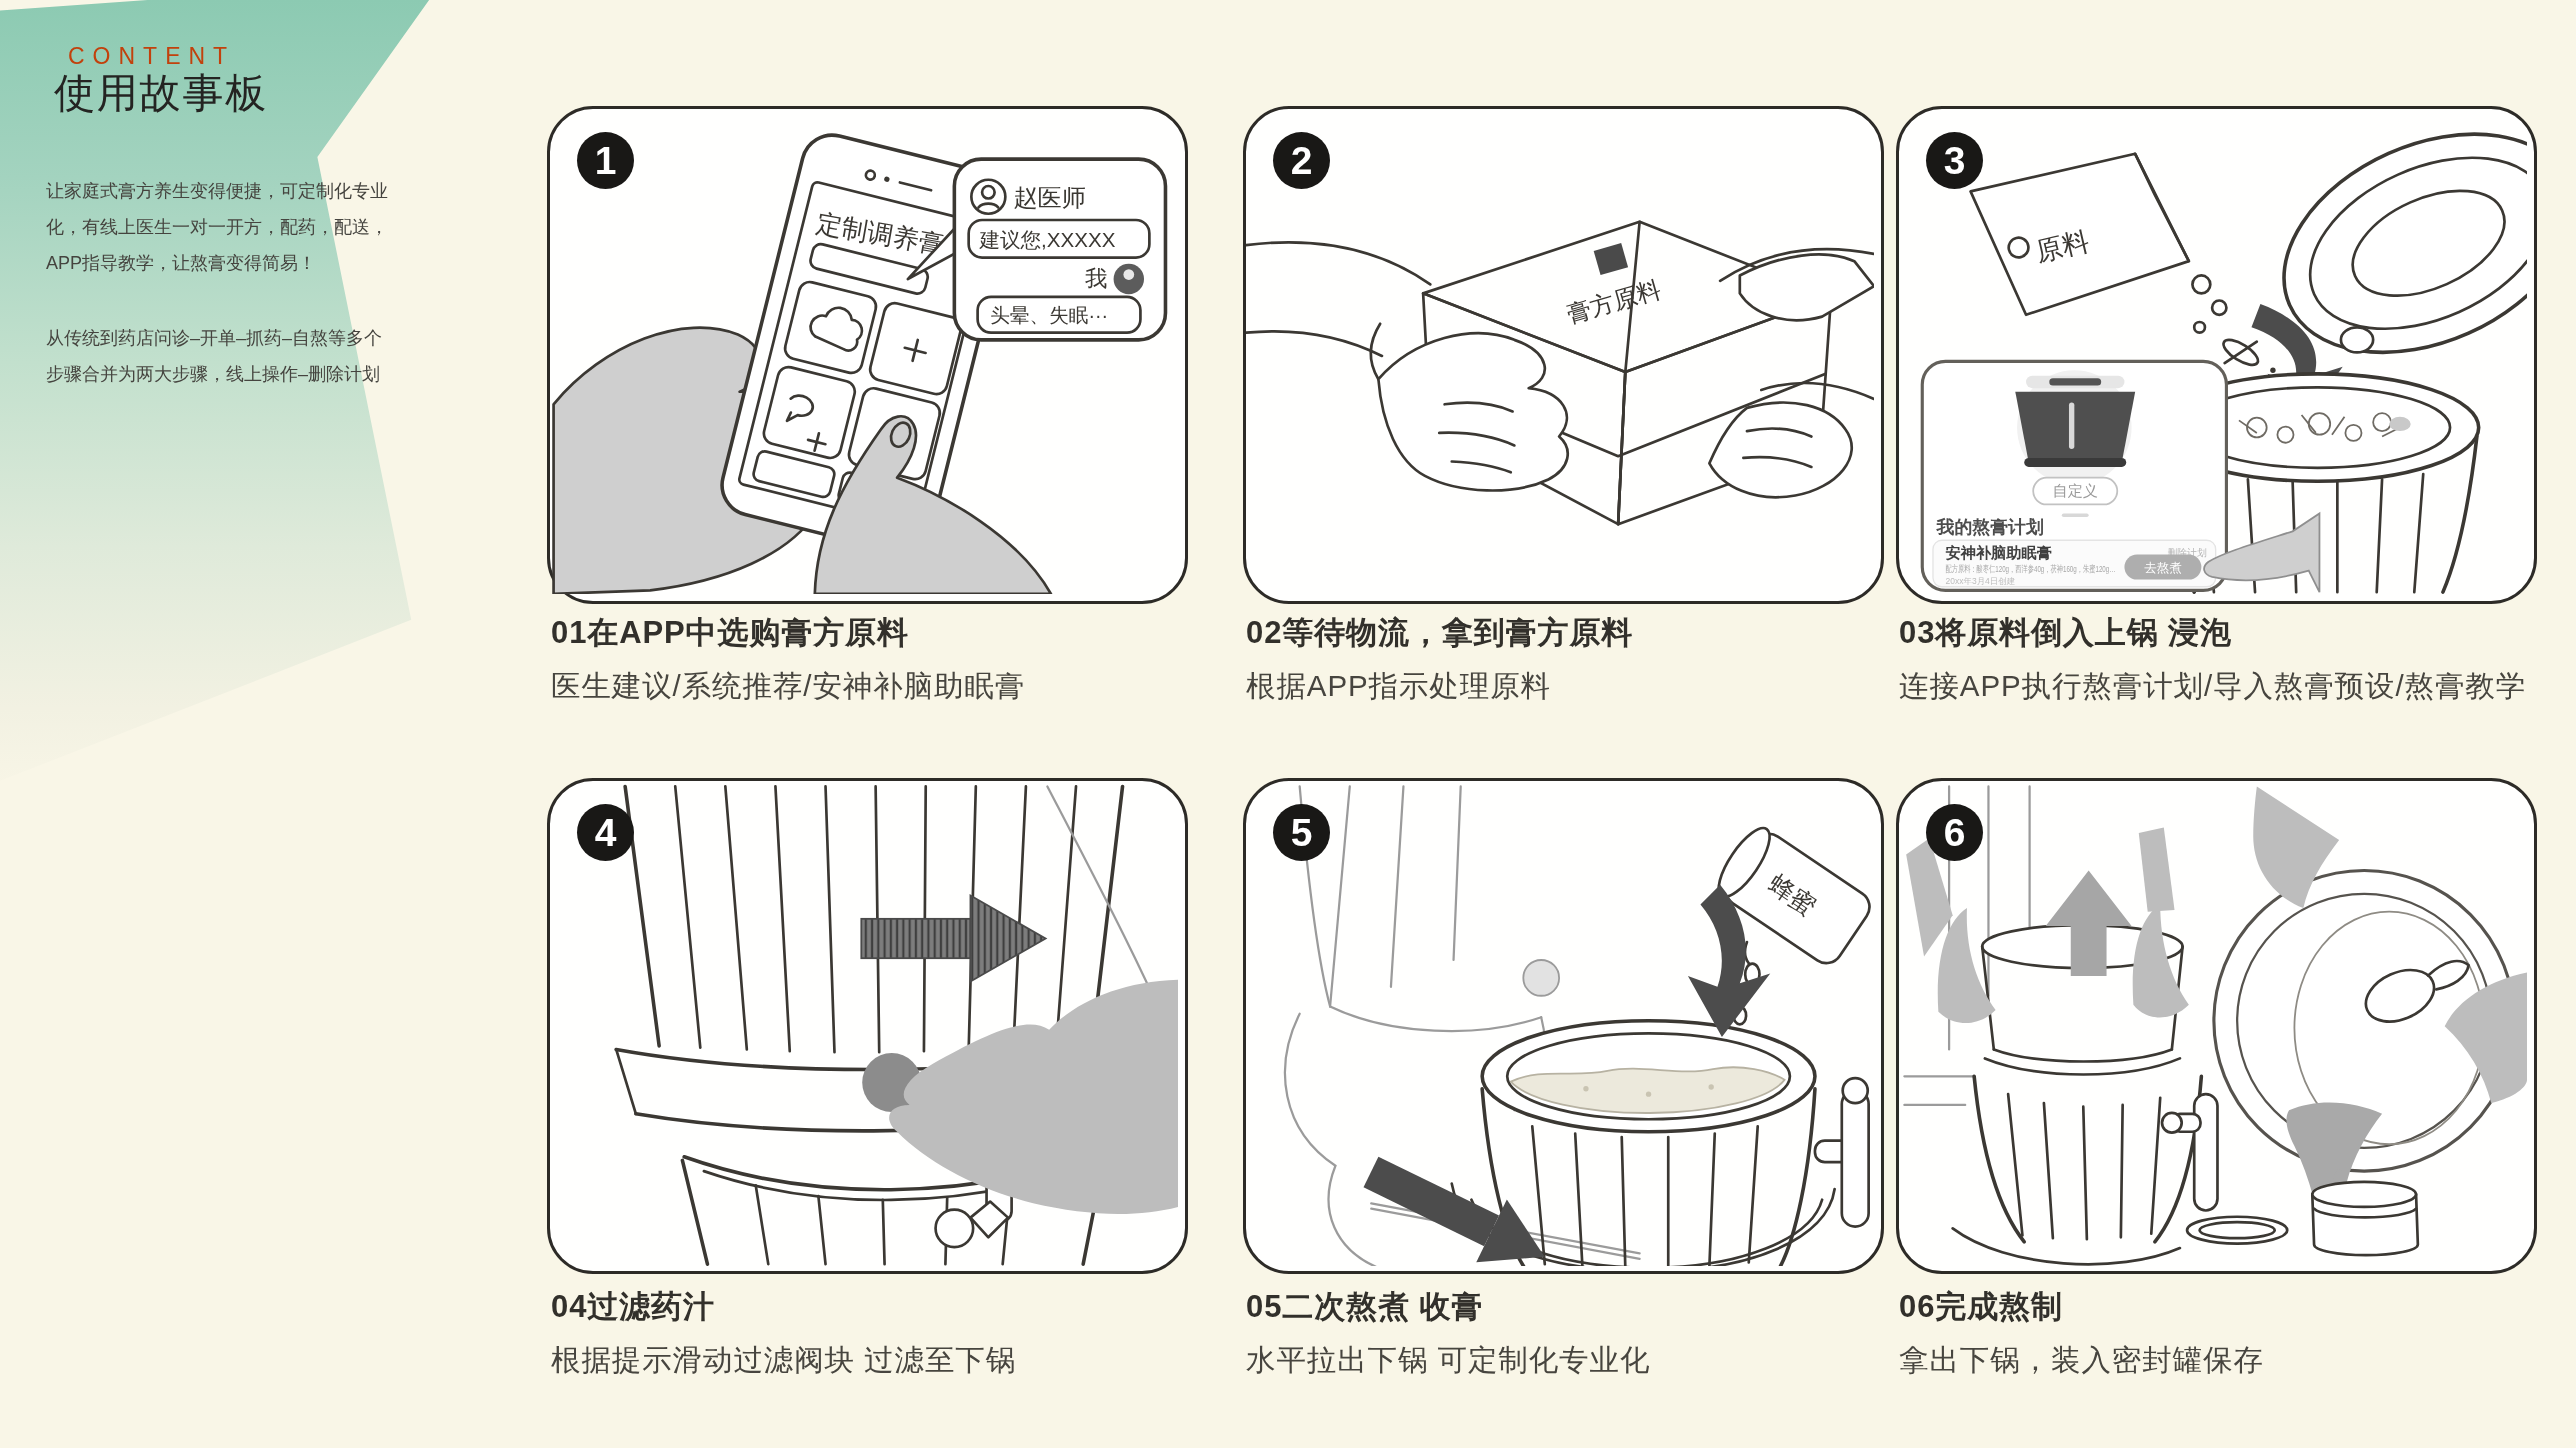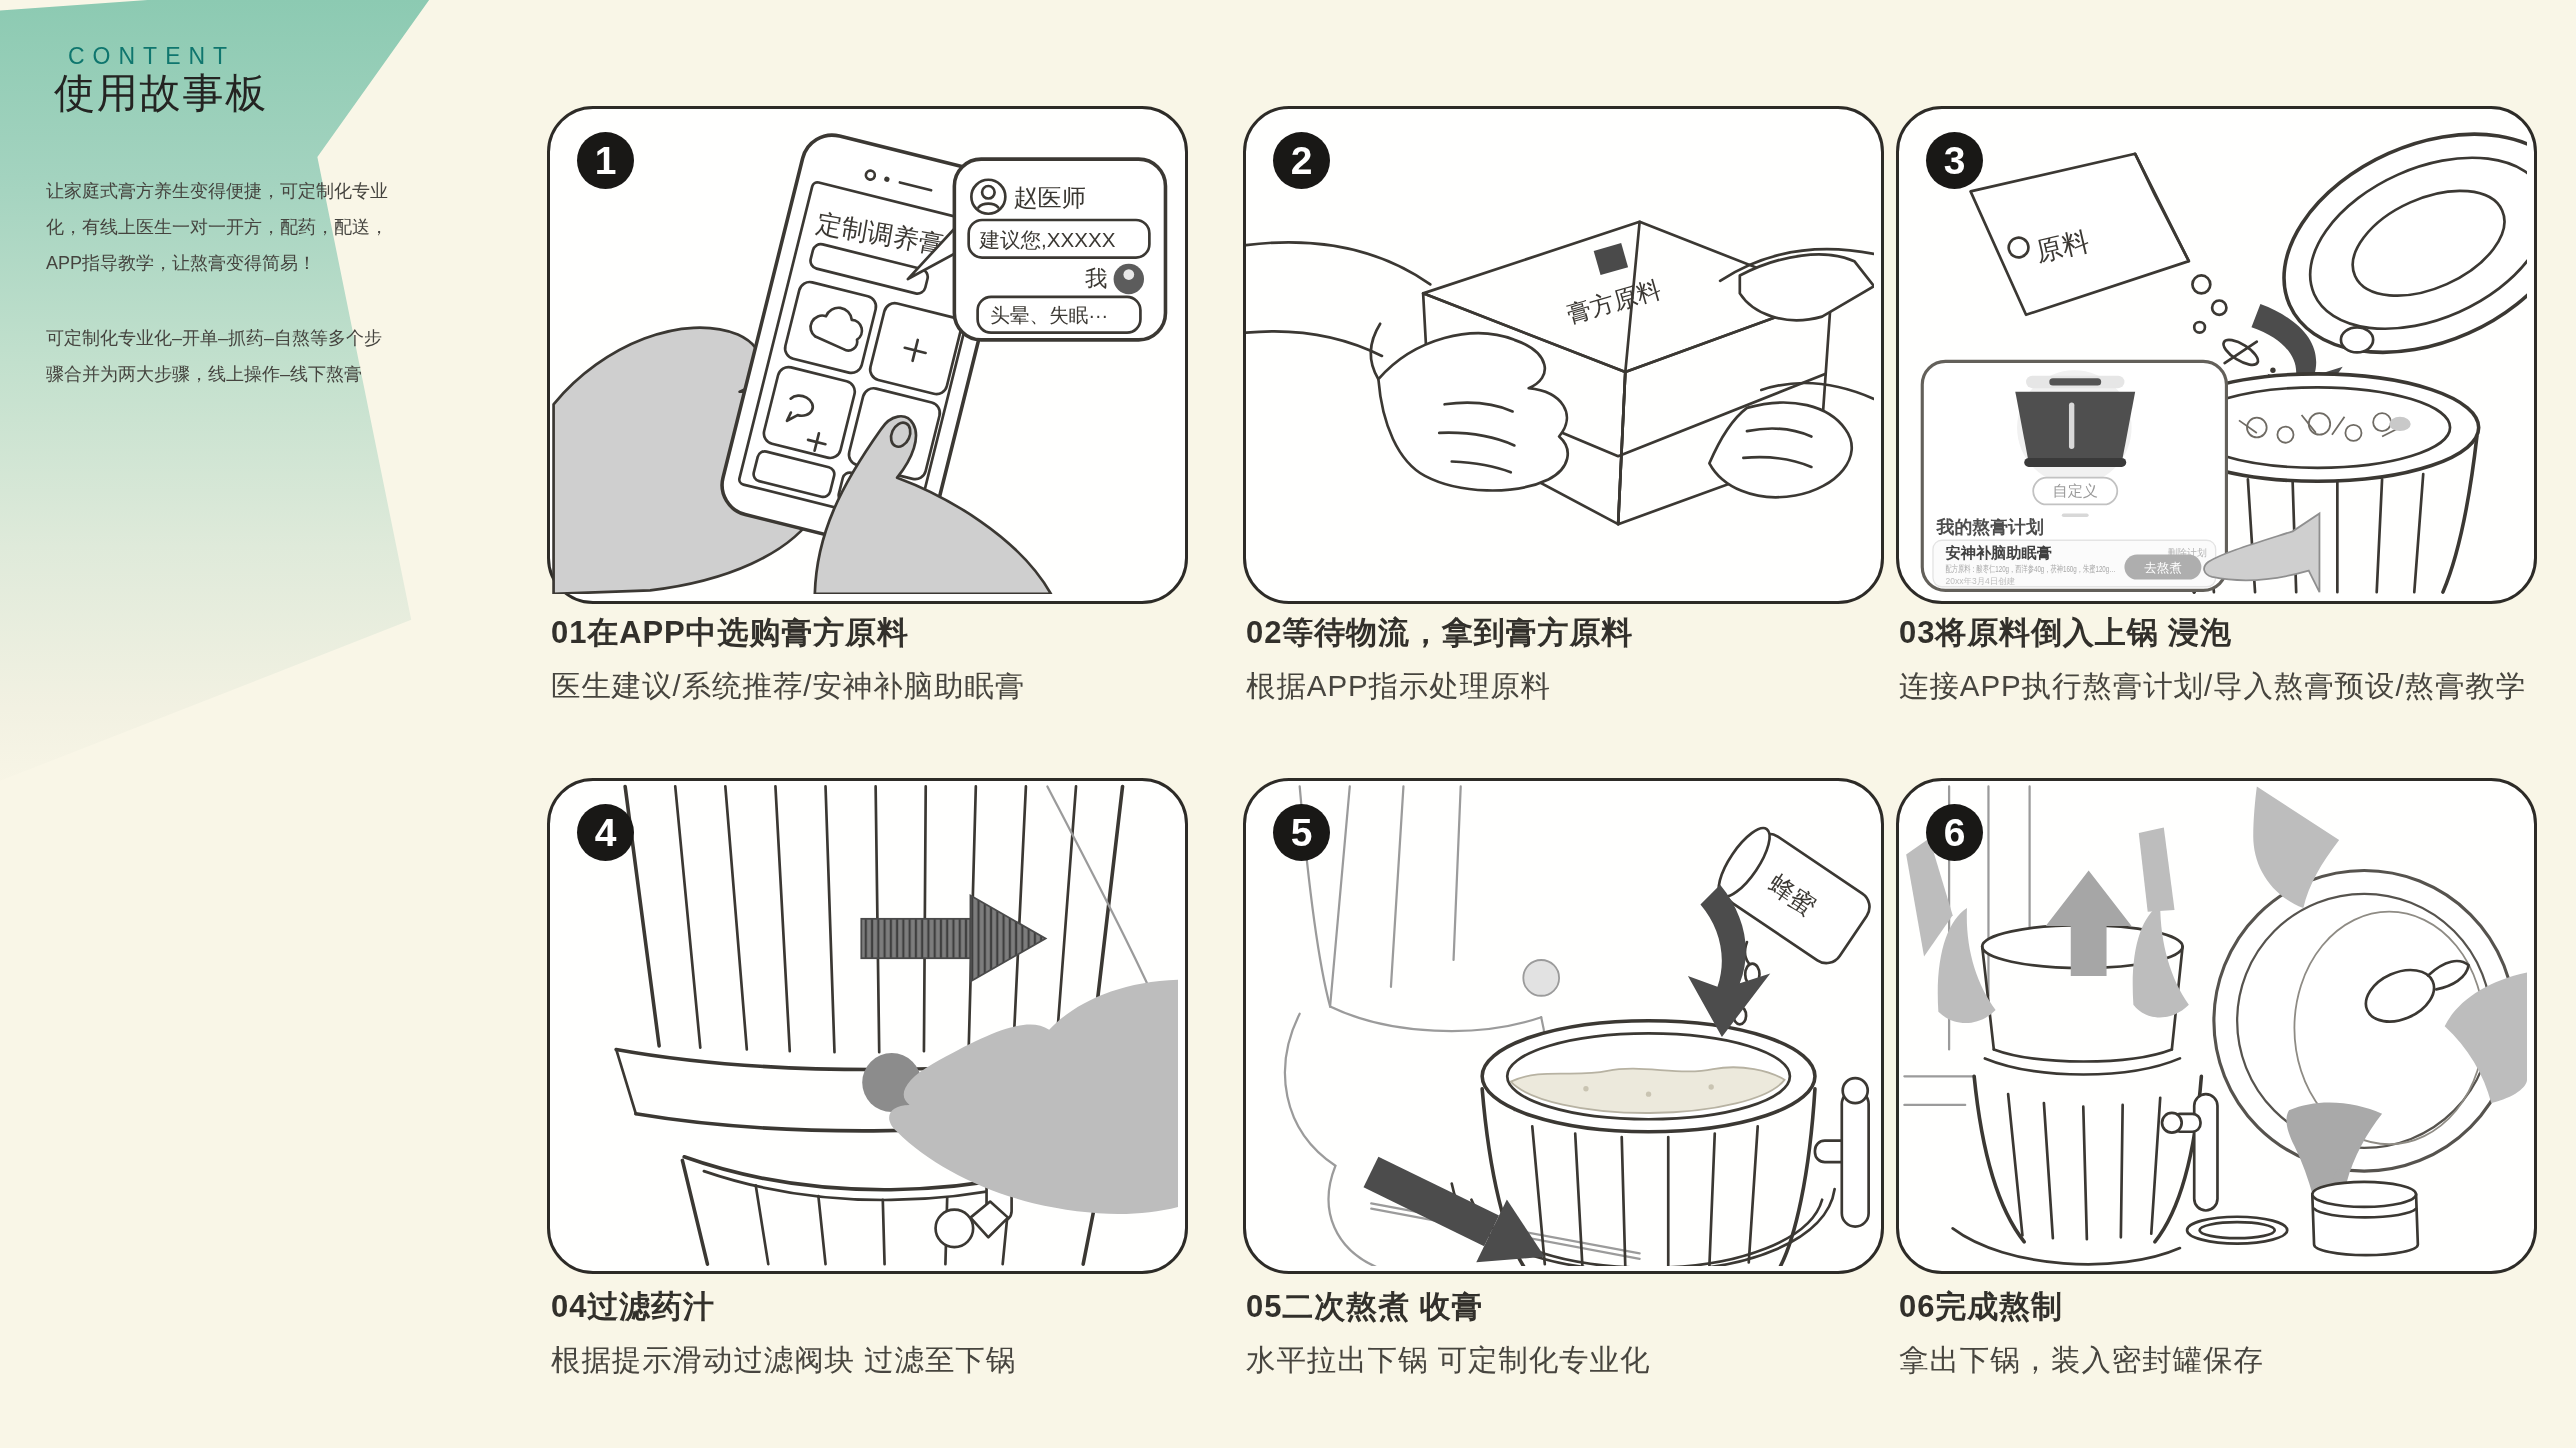--- a/index.html
+++ b/index.html
@@ -4,21 +4,21 @@
 <style>
   html,body{margin:0;padding:0;}
   body{font-family:"Liberation Sans","DejaVu Sans",sans-serif;background:#efede0;}
   #stage{position:relative;width:2576px;height:1448px;background:#f9f6e7;overflow:hidden;}
 
   
   .green-banner{position:absolute;left:0;top:0;width:447px;height:805px;
     background:linear-gradient(180deg,#8ccab2 0%,#a3d3bf 22%,#c2e0cd 45%,#dfeada 68%,#f2f1e2 88%,rgba(249,246,231,0) 100%);
     clip-path:polygon(0 1.3%,33% 0,96% 0,71% 19.5%,92% 77%,0 97%);}
 
-  .eyebrow{position:absolute;left:68px;top:43px;font-size:23px;letter-spacing:8px;color:#0f766e;font-weight:500;}
+  .eyebrow{position:absolute;left:68px;top:43px;font-size:23px;letter-spacing:8px;color:#c2410c;font-weight:500;}
   .side-title{position:absolute;left:54px;top:66px;font-size:41px;color:#242422;font-weight:500;letter-spacing:1.8px;}
   .side-par{position:absolute;left:46px;width:351px;font-size:18px;line-height:36px;color:#45443f;}
 
   .panel{position:absolute;width:635px;height:492px;background:#fffffe;border:3.6px solid #2d2b27;border-radius:46px;}
   .panel.r2{height:490px;}
   .sketch{position:absolute;left:0;top:0;width:628px;height:485px;}
   .badge{position:absolute;left:27px;top:23px;width:57px;height:57px;border-radius:50%;background:#191816;color:#ffffff;
     font-size:39px;font-weight:bold;display:flex;align-items:center;justify-content:center;}
   .cap{position:absolute;width:640px;}
   .cap-title{font-size:31px;font-weight:bold;color:#32302b;letter-spacing:0.9px;}
@@ -36,21 +36,21 @@
 </style>
 </head>
 <body>
 
 <div id="stage">
 
   <div class="green-banner"></div>
   <div class="eyebrow">CONTENT</div>
   <div class="side-title">使用故事板</div>
   <div class="side-par" style="top:173px;">让家庭式膏方养生变得便捷，可定制化专业化，有线上医生一对一开方，配药，配送，APP指导教学，让熬膏变得简易！</div>
-  <div class="side-par" style="top:320px;">可定制化专业化–开单–抓药–自熬等多个步骤合并为两大步骤，线上操作–线下熬膏</div>
+  <div class="side-par" style="top:320px;">从传统到药店问诊–开单–抓药–自熬等多个步骤合并为两大步骤，线上操作–删除计划</div>
 
   <div class="panel" style="left:547px;top:106px;">
     <svg class="sketch" viewBox="0 0 702 542">
       <path class="gray" d="M4,330 C60,262 150,228 210,252 C246,268 244,304 212,316 C254,314 282,342 272,380 C306,384 320,416 298,450 C268,498 196,528 112,538 L4,542 Z"></path>
       <g transform="rotate(14 350 280)">
         <rect class="ink4 fillw" x="230" y="44" width="240" height="436" rx="34"></rect>
         <circle class="ink" cx="308" cy="78" r="5"></circle>
         <circle cx="327" cy="78" r="3" fill="#3b3833"></circle>
         <line class="ink" x1="342" y1="78" x2="378" y2="78"></line>
         <rect class="ink fillw" x="248" y="100" width="204" height="348" rx="6"></rect>

